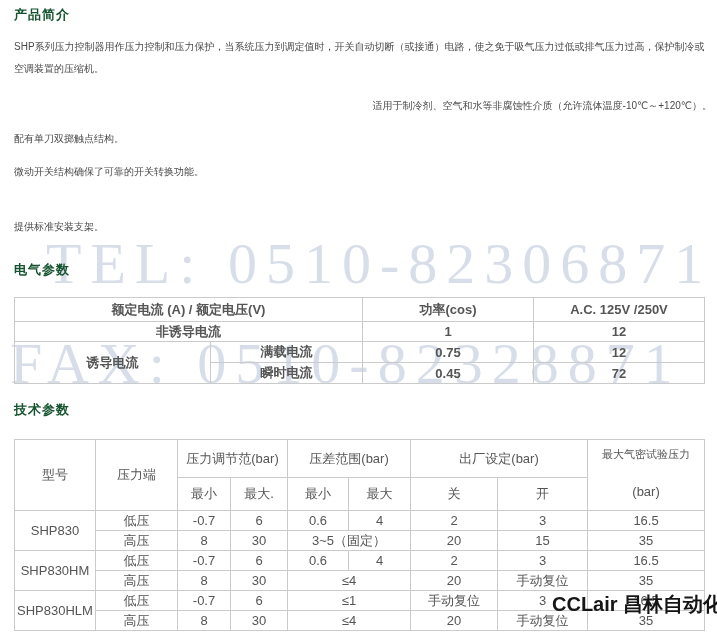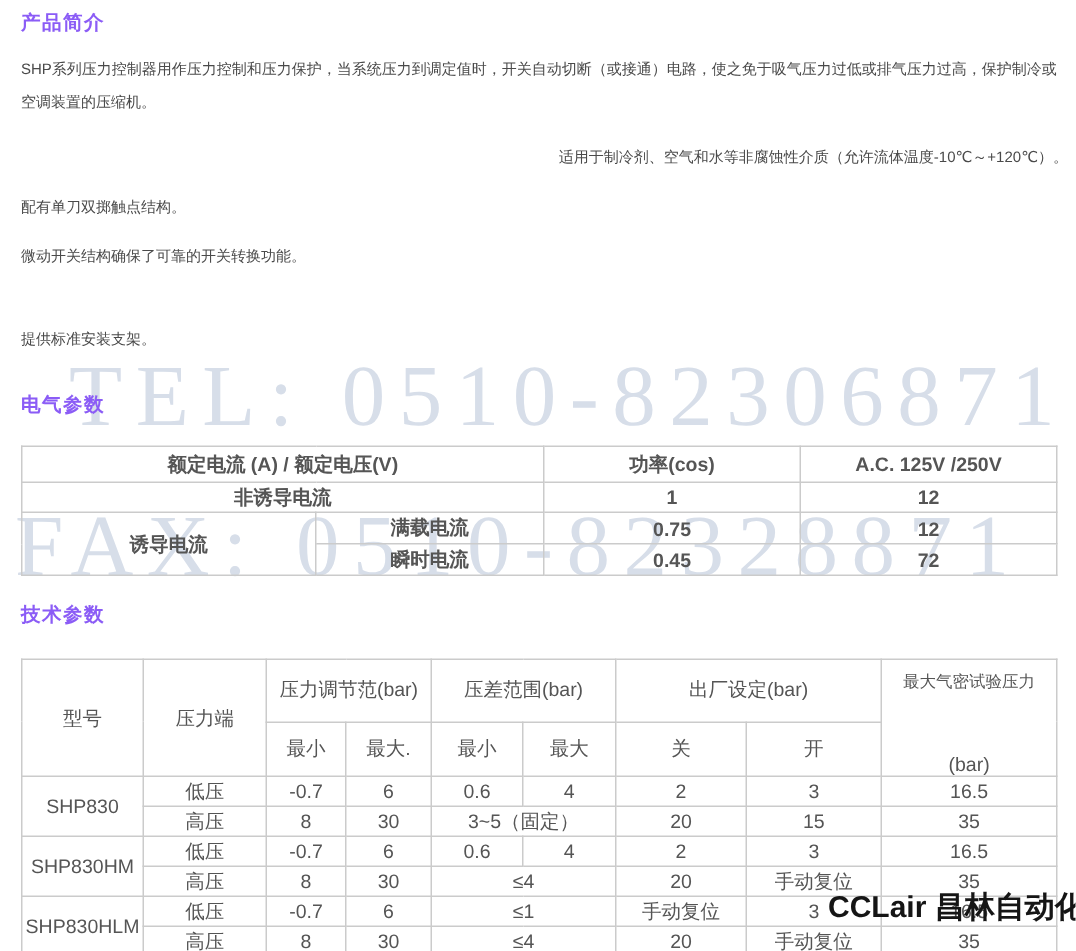--- a/index.html
+++ b/index.html
@@ -5,38 +5,38 @@
   html,body{margin:0;padding:0;}
   body{
     width:717px;height:634px;position:relative;overflow:hidden;
     background:#ffffff;
     font-family:"Liberation Sans","DejaVu Sans",sans-serif;
     color:#4c4c4c;
   }
   .abs{position:absolute;}
   .content{position:relative;z-index:2;}
   .heading{
-    font-size:13px;font-weight:bold;color:#8b5cf6;left:14px;
+    font-size:13px;font-weight:bold;color:#14532d;left:14px;
     letter-spacing:1px;
   }
   .para{
     font-size:10px;line-height:22px;color:#4a4a4a;
     left:14px;width:698px;
   }
   table{border-collapse:collapse;table-layout:fixed;background:transparent;}
   td{
     border:1px solid #cbcbcb;text-align:center;vertical-align:middle;
     font-size:13px;color:#555;padding:0;overflow:hidden;
   }
   .tbl{left:14px;}
   #elec-table{width:690px;font-weight:bold;}
   #tech-table{width:690px;}
   .maxtest-cell{vertical-align:top;}
   .maxtest-title{margin-top:7px;font-size:11px;color:#555;}
-  .maxtest-unit{margin-top:40px;font-size:13px;color:#555;}
+  .maxtest-unit{margin-top:22px;font-size:13px;color:#555;}
   
   .wm-light{
     position:absolute;z-index:1;white-space:nowrap;pointer-events:none;
     font-family:"Liberation Serif","DejaVu Serif",serif;
     font-size:58px;color:#d7dee9;letter-spacing:9px;
   }
   #wm-tel{left:46px;top:230px;}
   #wm-fax{left:10px;top:318px;margin-top:12px;}
   #wm-brand{
     position:absolute;z-index:5;white-space:nowrap;pointer-events:none;

